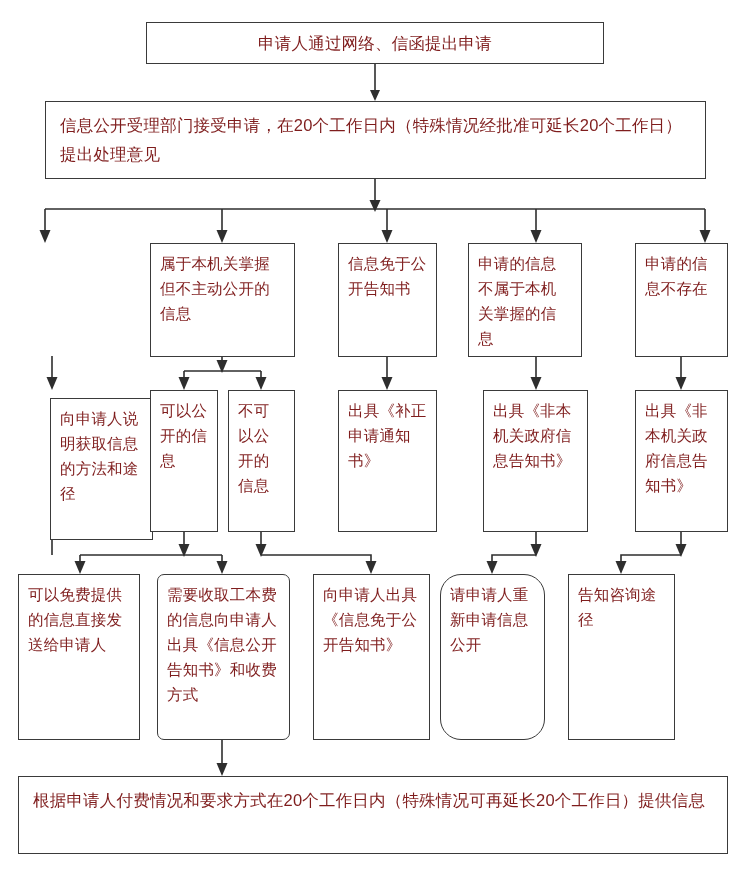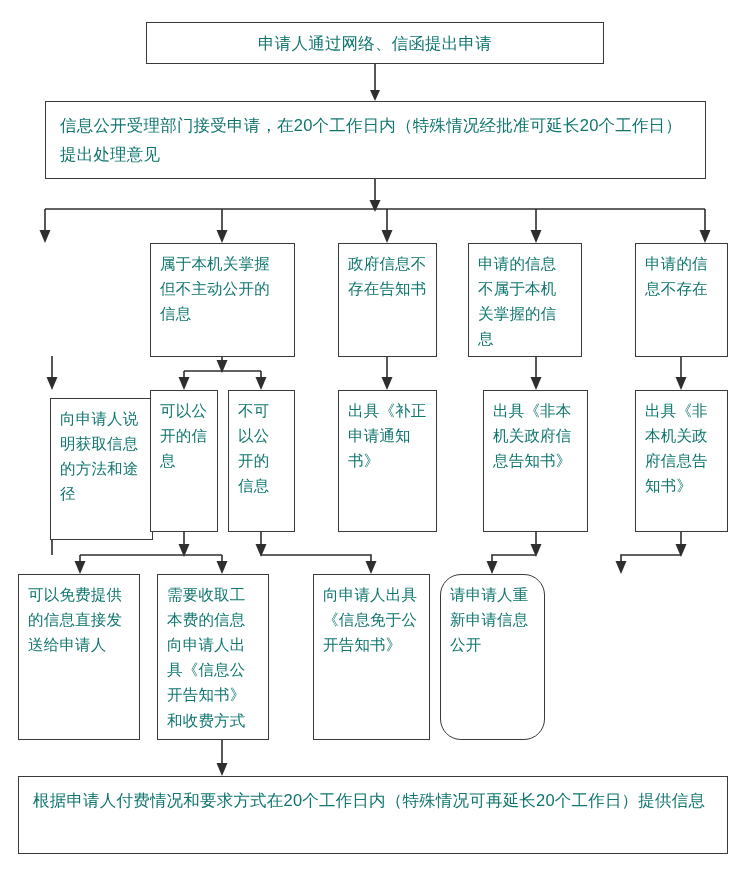--- a/index.html
+++ b/index.html
@@ -15,21 +15,21 @@
     width: 750px;
     height: 880px;
     background: #ffffff;
     overflow: hidden;
   }
   .node {
     position: absolute;
     box-sizing: border-box;
     border: 1px solid #3a3a3a;
     background: #ffffff;
-    color: #0f766e;
+    color: #7f1d1d;
     font-size: 15.5px;
     line-height: 1.62;
     letter-spacing: 0.2px;
     padding: 7px 9px 6px 9px;
     text-align: left;
     white-space: normal;
     word-break: break-all;
   }
   .node.center {
     text-align: center;
@@ -139,21 +139,21 @@
   </div>
 
   <div class="node wide" style="left:45px; top:101px; width:661px; height:78px;">
     <span>信息公开受理部门接受申请，在20个工作日内（特殊情况经批准可延长20个工作日）提出处理意见</span>
   </div>
 
   <div class="node" style="left:150px; top:243px; width:145px; height:114px;">
     <span>属于本机关掌握但不主动公开的信息</span>
   </div>
   <div class="node" style="left:338px; top:243px; width:99px; height:114px;">
-    <span>政府信息不存在告知书</span>
+    <span>信息免于公开告知书</span>
   </div>
   <div class="node" style="left:468px; top:243px; width:114px; height:114px;">
     <span>申请的信息不属于本机关掌握的信息</span>
   </div>
   <div class="node" style="left:635px; top:243px; width:93px; height:114px;">
     <span>申请的信息不存在</span>
   </div>
 
   <div class="node" style="left:18px; top:398px; width:103px; height:142px;margin-left:32px;">
     <span>向申请人说明获取信息的方法和途径</span>
@@ -170,27 +170,30 @@
   <div class="node" style="left:483px; top:390px; width:105px; height:142px;">
     <span>出具《非本机关政府信息告知书》</span>
   </div>
   <div class="node" style="left:635px; top:390px; width:93px; height:142px;">
     <span>出具《非本机关政府信息告知书》</span>
   </div>
 
   <div class="node" style="left:18px; top:574px; width:122px; height:166px;">
     <span>可以免费提供的信息直接发送给申请人</span>
   </div>
-  <div class="node" style="left:157px; top:574px; width:112px; height:166px;">
+  <div class="node" style="left:157px; top:574px; width:133px; height:166px;border-radius:7px;">
     <span>需要收取工本费的信息向申请人出具《信息公开告知书》和收费方式</span>
   </div>
   <div class="node" style="left:313px; top:574px; width:117px; height:166px;">
     <span>向申请人出具《信息免于公开告知书》</span>
   </div>
   <div class="node" style="left:440px; top:574px; width:105px; height:166px;border-radius:21px;">
     <span>请申请人重新申请信息公开</span>
+  </div>
+  <div class="node" style="left:568px; top:574px; width:107px; height:166px;">
+    <span>告知咨询途径</span>
   </div>
 
   <div class="node wide" style="left:18px; top:776px; width:710px; height:78px;">
     <span>根据申请人付费情况和要求方式在20个工作日内（特殊情况可再延长20个工作日）提供信息</span>
   </div>
 
 </div>
 
 </body></html>

